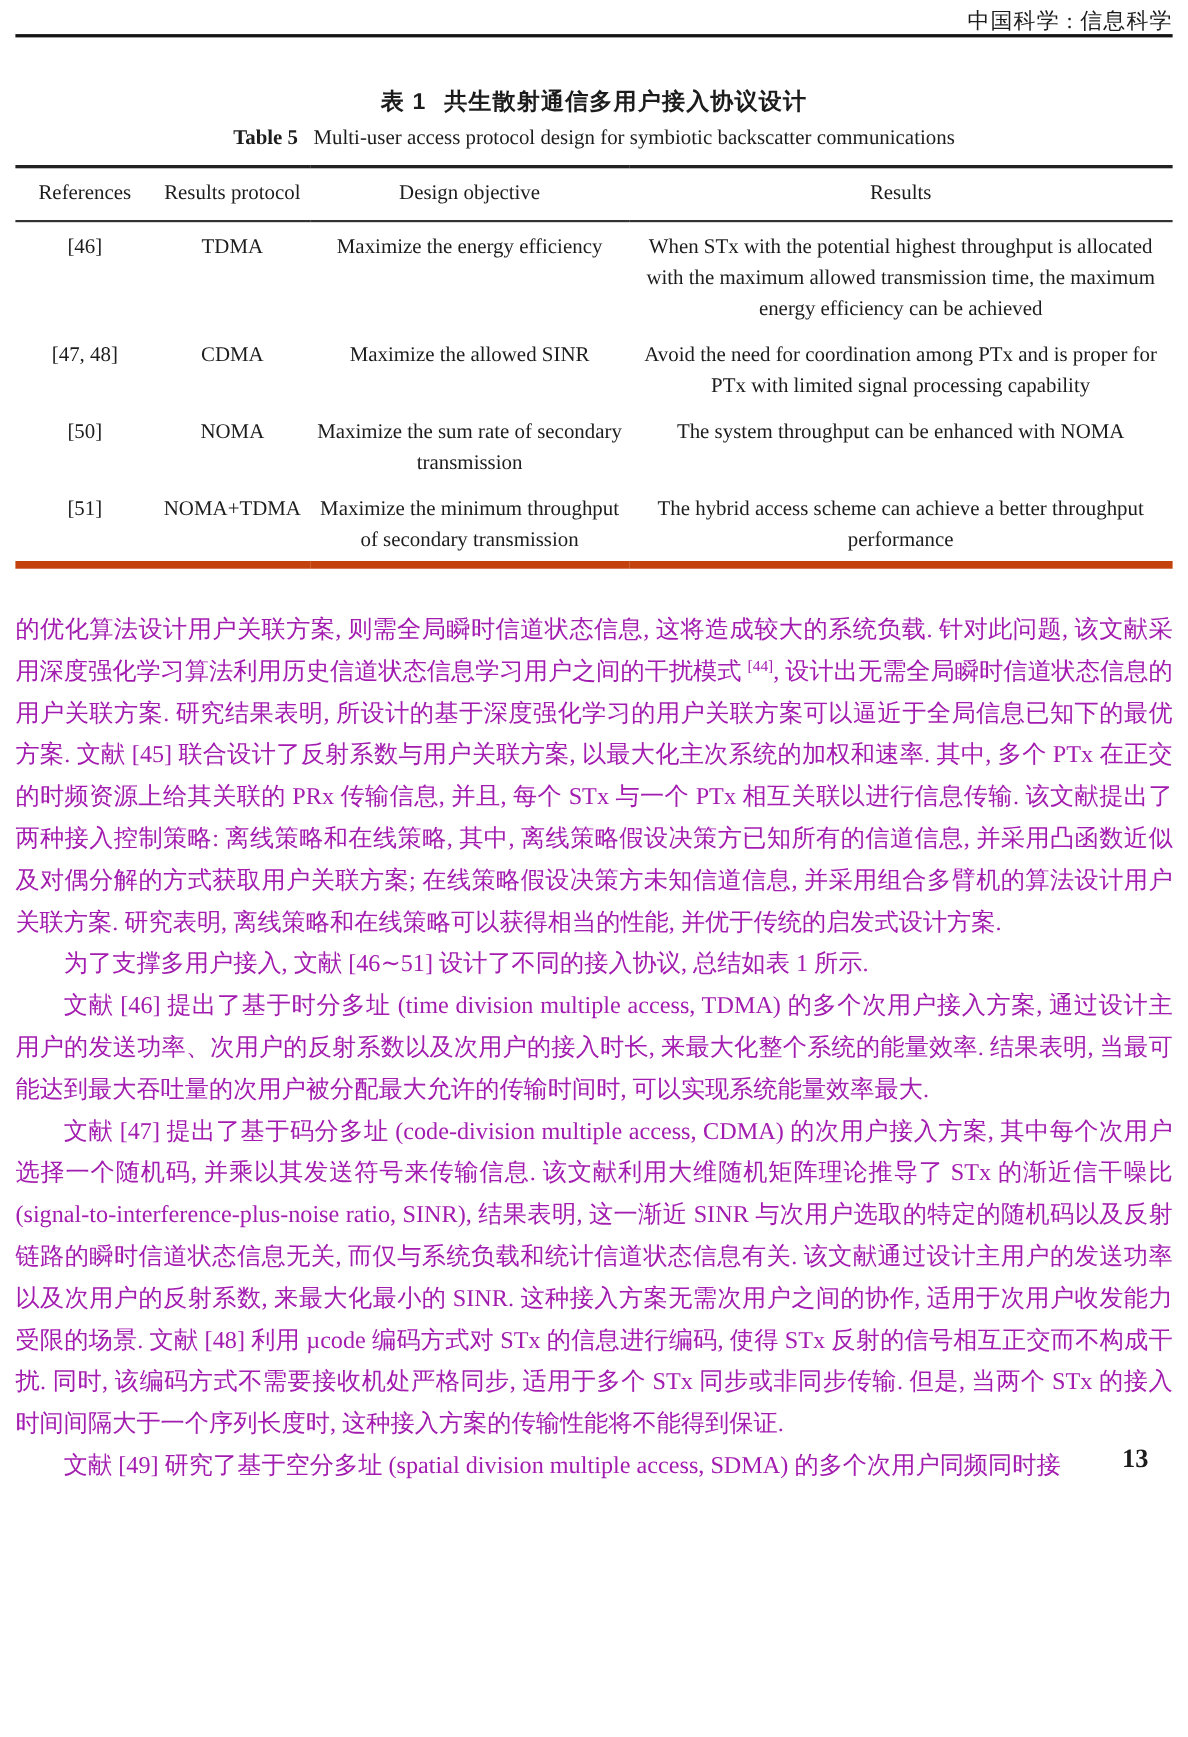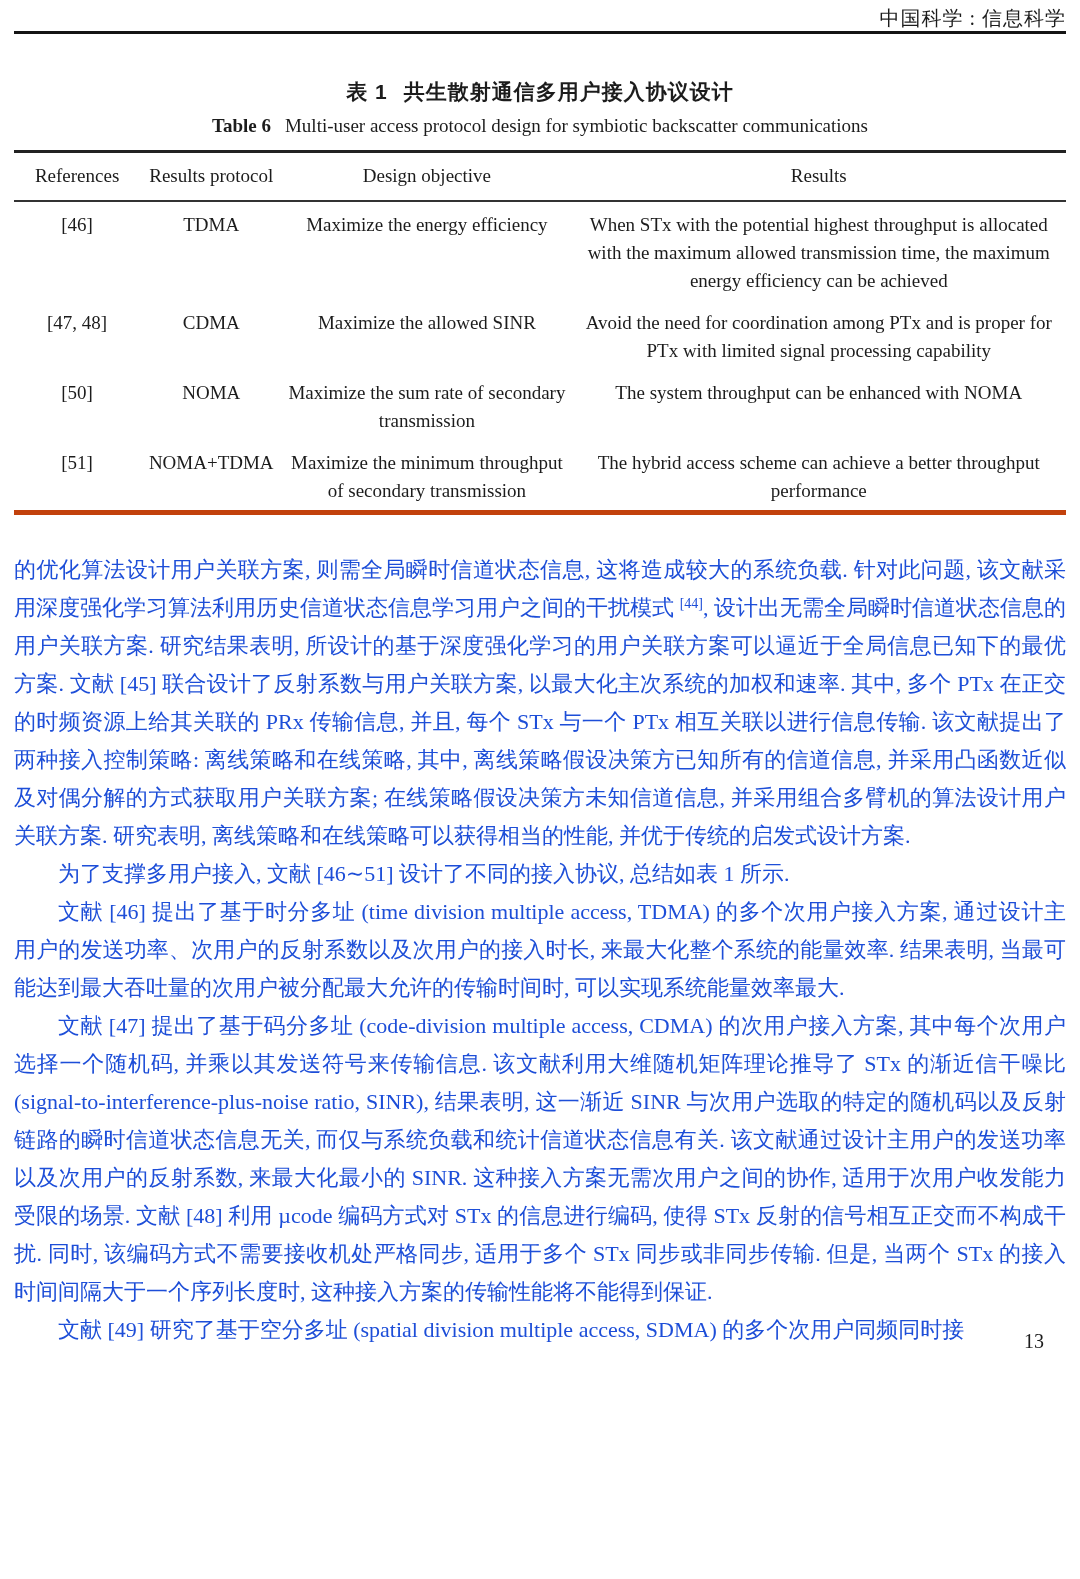--- a/index.html
+++ b/index.html
@@ -39,21 +39,21 @@
     font-size: 19px;
   }
   .caption-en .cap-label { font-weight: bold; margin-right: 14px; }
 
   
   table.protocol-table {
     width: 100%;
     margin-top: 13px;
     border-collapse: collapse;
     border-top: 3px solid #222;
-    border-bottom: 5px solid #c2410c;
+    border-bottom: 7px solid #c2410c;
     font-size: 19px;
   }
   table.protocol-table th {
     font-weight: normal;
     text-align: center;
     vertical-align: top;
     padding: 8px 6px 10px 6px;
     line-height: 29px;
     border-bottom: 2px solid #333;
   }
@@ -67,53 +67,54 @@
   table.protocol-table th:nth-child(2), table.protocol-table td:nth-child(2) { width: 13.5%; }
   table.protocol-table th:nth-child(3), table.protocol-table td:nth-child(3) { width: 27.5%; }
   table.protocol-table th:nth-child(4), table.protocol-table td:nth-child(4) { width: 47%; }
 
   
   .body-text {
     margin-top: 36px;
     font-size: 22px;
     line-height: 38px;
     text-align: justify;
-    color: #1d4ed8;
+    color: #a21caf;
   }
   .body-text p { text-indent: 0; margin: 0; }
   .body-text p.indent { text-indent: 2em; }
   .body-text sup {
     font-size: 14px;
     line-height: 0;
     vertical-align: 7px;
   }
 
   
   .page-footer {
     position: absolute;
-    bottom: 8px;
+    bottom: 20px;
     right: 36px;
-    font-size: 20px;
+    font-size: 24px;
+    font-weight: bold;
   }
 </style>
 </head>
 <body>
 
 <div class="page">
 
   <div class="running-head">
     <span>中国科学 : 信息科学</span>
   </div>
 
   <div class="caption-zh">
     <span class="cap-label">表 1</span><span>共生散射通信多用户接入协议设计</span>
   </div>
 
   <div class="caption-en">
-    <span class="cap-label">Table 6</span><span>Multi-user access protocol design for symbiotic backscatter communications</span>
+    <span class="cap-label">Table 5</span><span>Multi-user access protocol design for symbiotic backscatter communications</span>
   </div>
 
   <table class="protocol-table">
     <thead>
       <tr id="tbl-head-row">
           <th>References</th>
           <th>Results protocol</th>
           <th>Design objective</th>
           <th>Results</th>
         </tr>

